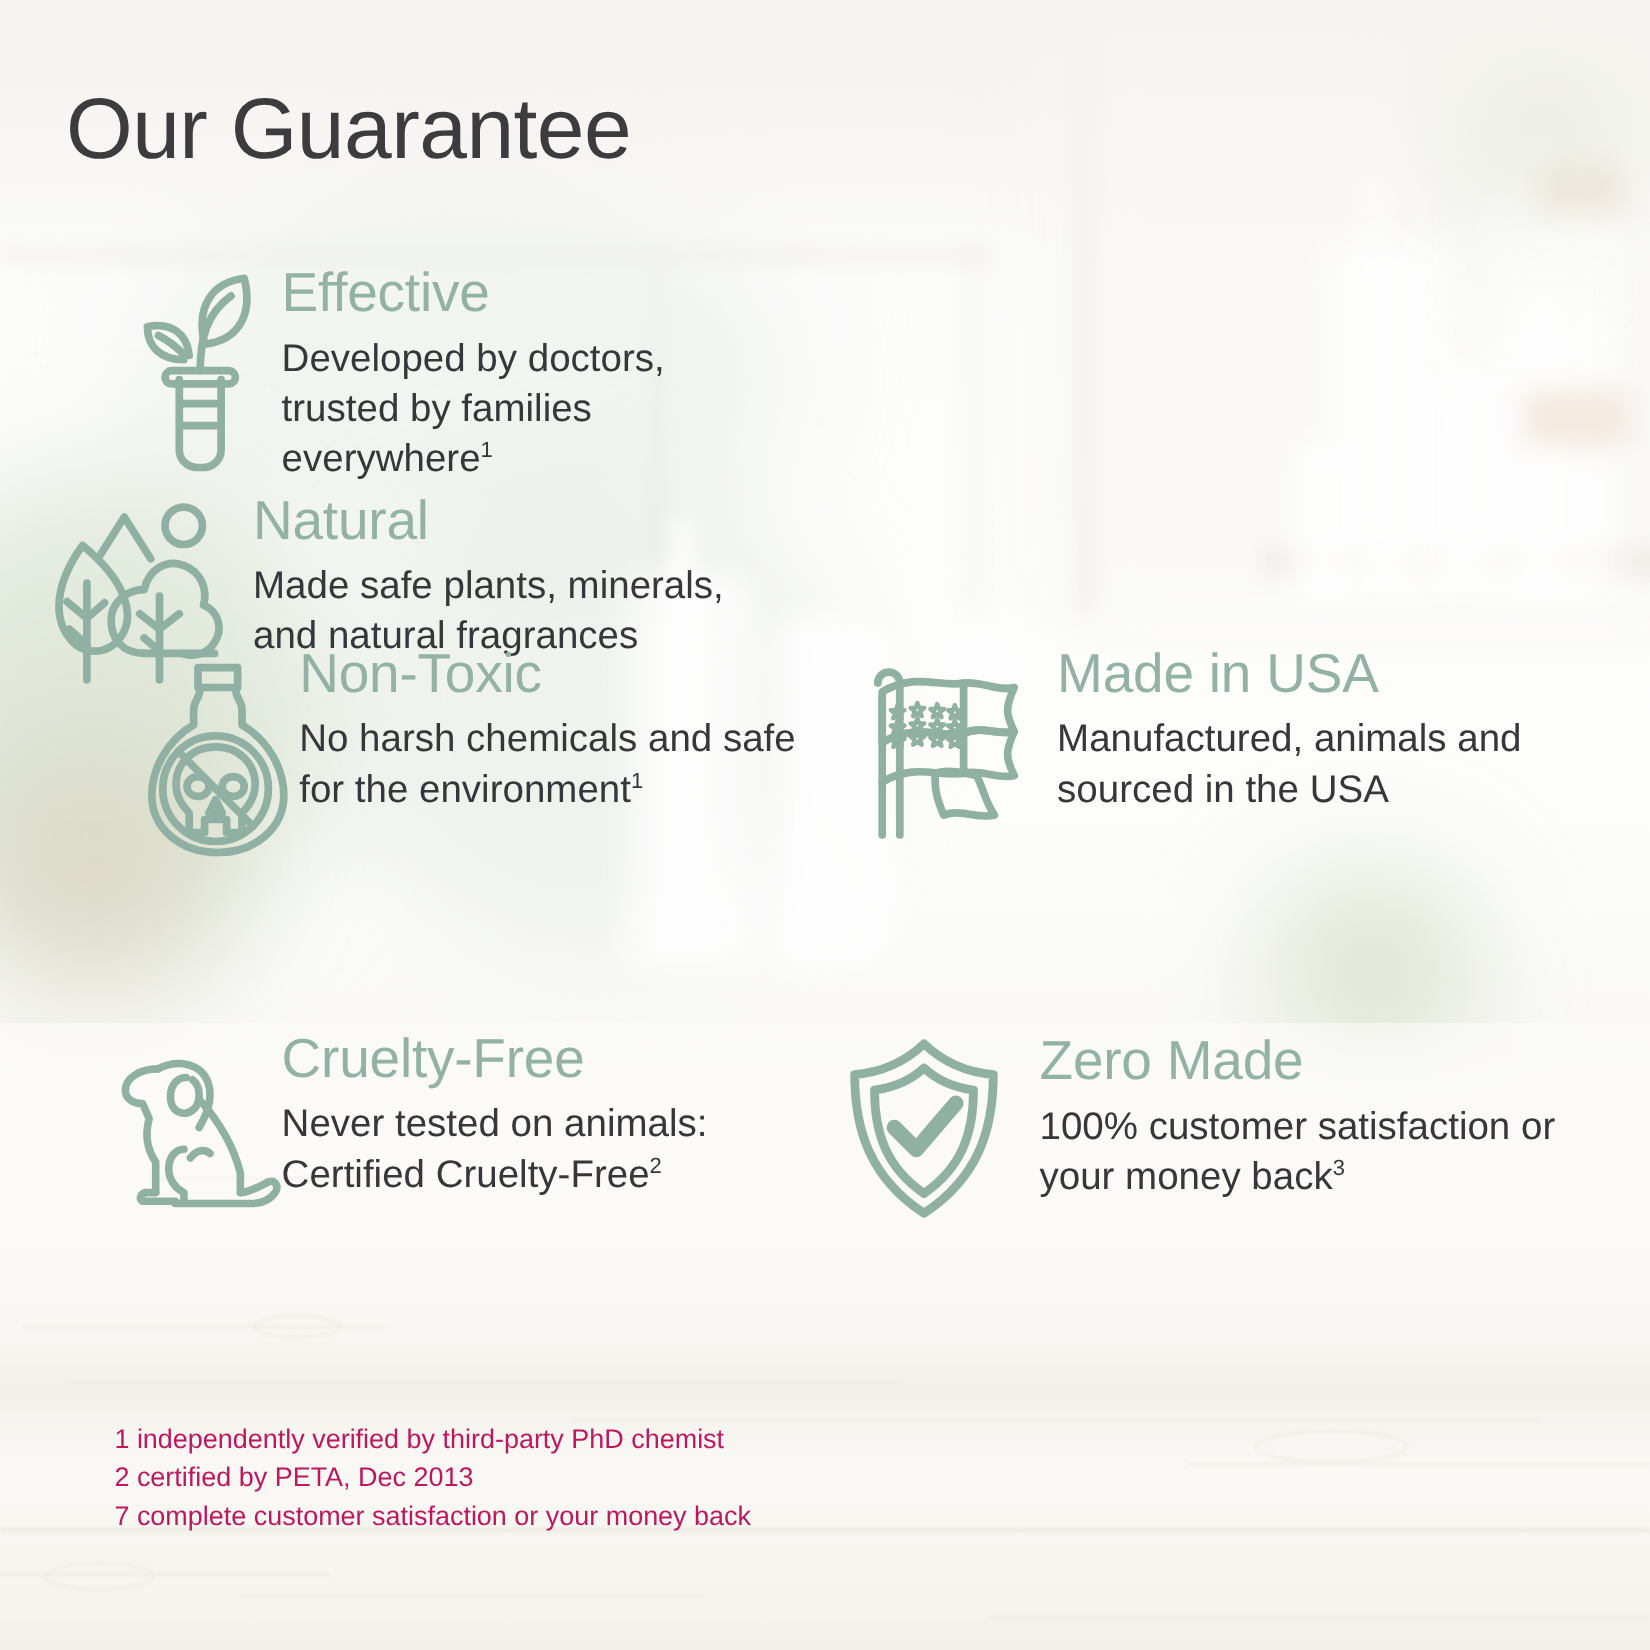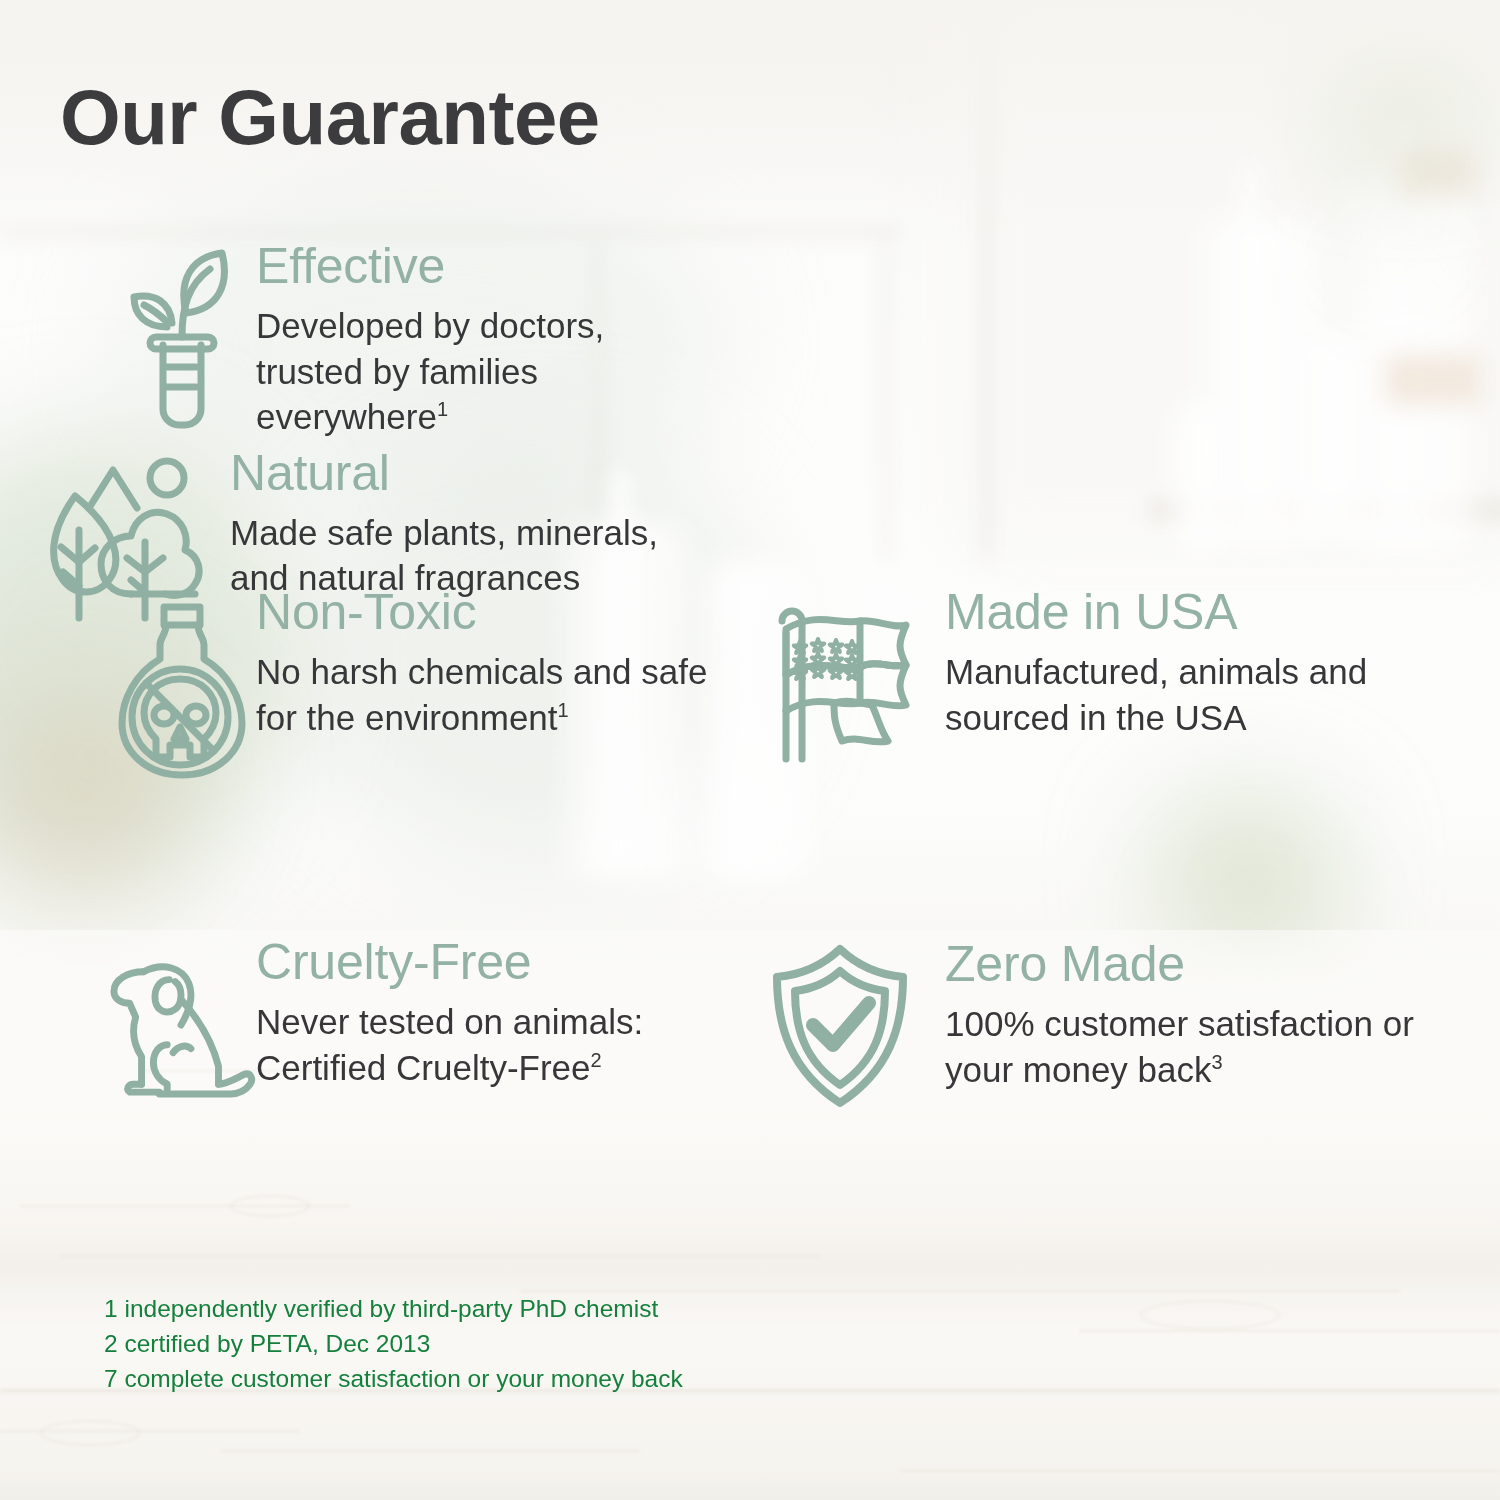--- a/index.html
+++ b/index.html
@@ -134,32 +134,32 @@
   .wash { position:absolute; inset:0; background:rgba(255,255,255,.28); }
   .wash-top { position:absolute; left:0; right:0; top:0; height:240px; background:linear-gradient(180deg, rgba(246,244,240,.9), rgba(255,255,255,0)); }
 
   
   #content { position:relative; z-index:5; width:1500px; height:1500px; }
 
   .page-title {
     position:absolute;
     left:60px; top:78px;
     font-size:78px;
-    font-weight:700;
+    font-weight:400;
     letter-spacing:-0.5px;
     color:#3c3c3e;
     line-height:1;
     text-align:center;
   }
 
   .grid { position:absolute; left:0; top:233px; width:1500px; }
 
   .row { display:flex; }
   .row-1 { height:352px;flex-direction:column; }
-  .row-2 { height:350px; }
+  .row-2 { height:350px;padding-left:16px; }
   .row-3 { height:260px; }
 
   .cell { display:flex; align-items:flex-start; }
   .cell-left  { width:715px; padding-left:108px; }
   .cell-right { width:700px; padding-left:0px;justify-content:flex-end; }
 
   .icon-wrap {
     width:148px;
     flex:0 0 148px;
     display:flex;
@@ -197,21 +197,21 @@
   .c-nontoxic  .icon-wrap { padding-top:12px; }
   .c-madeusa   .icon-wrap { padding-top:14px; width:210px; flex:0 0 210px; }
   .c-cruelty   .icon-wrap { padding-top:14px; }
   .c-zerorisk  .icon-wrap { padding-top:6px;  width:210px; flex:0 0 210px; }
   .c-zerorisk  .txt       { padding-top:2px; }
 
   .footnotes {
     position:absolute;
     left:104px; top:1292px;
     font-size:24.5px;
-    color:#15803d;
+    color:#be185d;
     line-height:1.42;
     font-weight:400;
   }
   .footnotes div { white-space:nowrap; }
 </style>
 </head>
 <body>
 
 <div id="bg">
   <div class="bg-base"></div>

